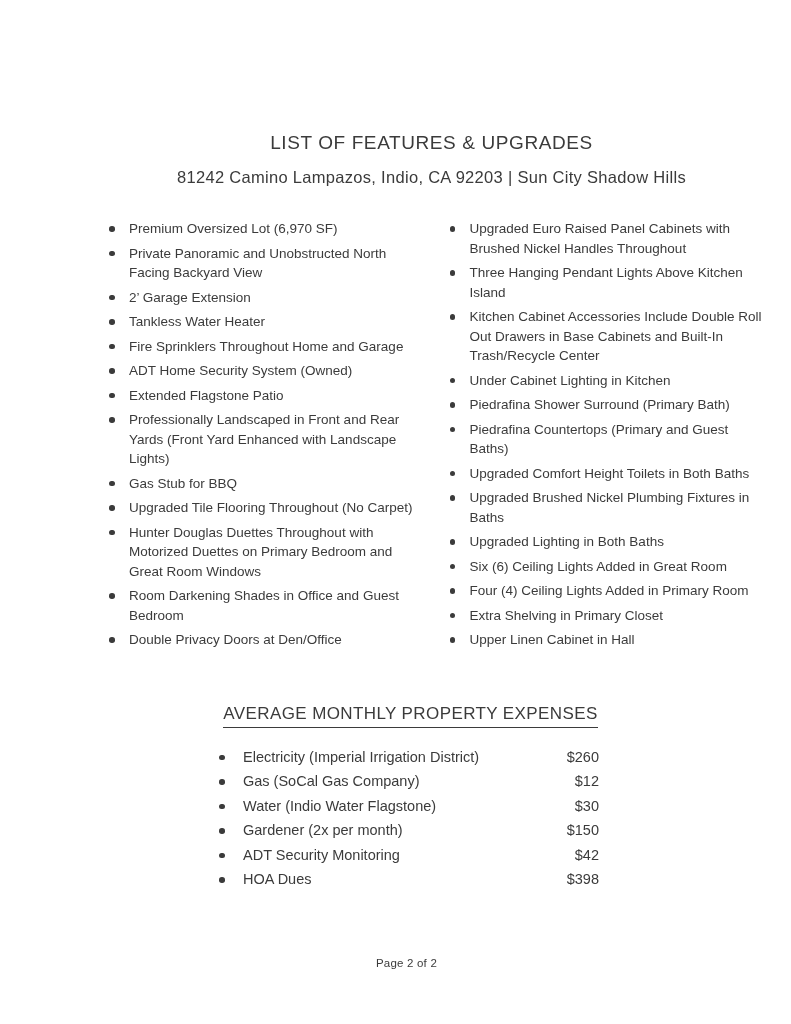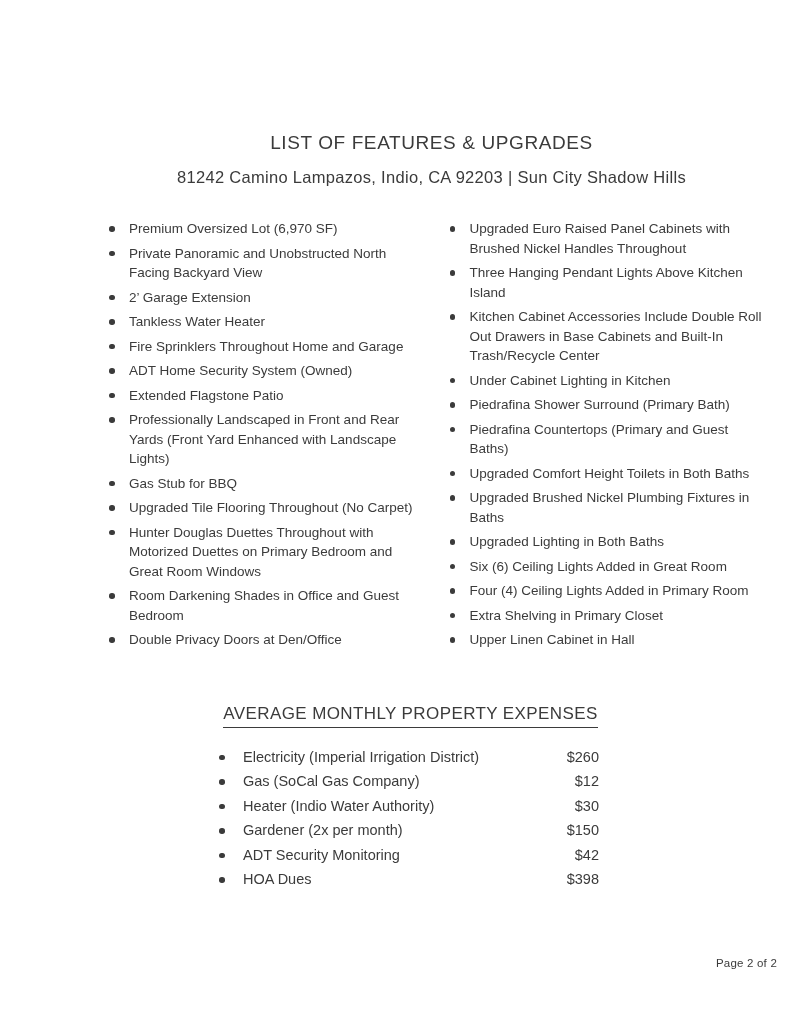--- a/index.html
+++ b/index.html
@@ -73,21 +73,21 @@
     line-height: 24.5px;
   }
   .expense-row .bullet { top: 10px; left: 4px; }
   .expense-label { flex: 1; }
   .expense-amount { text-align: right; white-space: nowrap; }
   .doc-footer {
     position: absolute;
     top: 957px;
     left: 0;
     width: 741px;
-    text-align: right;
+    text-align: center;
     font-size: 11.5px;
     letter-spacing: 0.2px;
   }
 </style>
 </head>
 <body>
 
 <div class="page">
 
   <div class="doc-header">
@@ -136,21 +136,21 @@
         <span class="expense-label">Electricity (Imperial Irrigation District)</span>
         <span class="expense-amount">$260</span>
       </div>
       <div class="expense-row">
         <span class="bullet"></span>
         <span class="expense-label">Gas (SoCal Gas Company)</span>
         <span class="expense-amount">$12</span>
       </div>
       <div class="expense-row">
         <span class="bullet"></span>
-        <span class="expense-label">Heater (Indio Water Authority)</span>
+        <span class="expense-label">Water (Indio Water Flagstone)</span>
         <span class="expense-amount">$30</span>
       </div>
       <div class="expense-row">
         <span class="bullet"></span>
         <span class="expense-label">Gardener (2x per month)</span>
         <span class="expense-amount">$150</span>
       </div>
       <div class="expense-row">
         <span class="bullet"></span>
         <span class="expense-label">ADT Security Monitoring</span>

